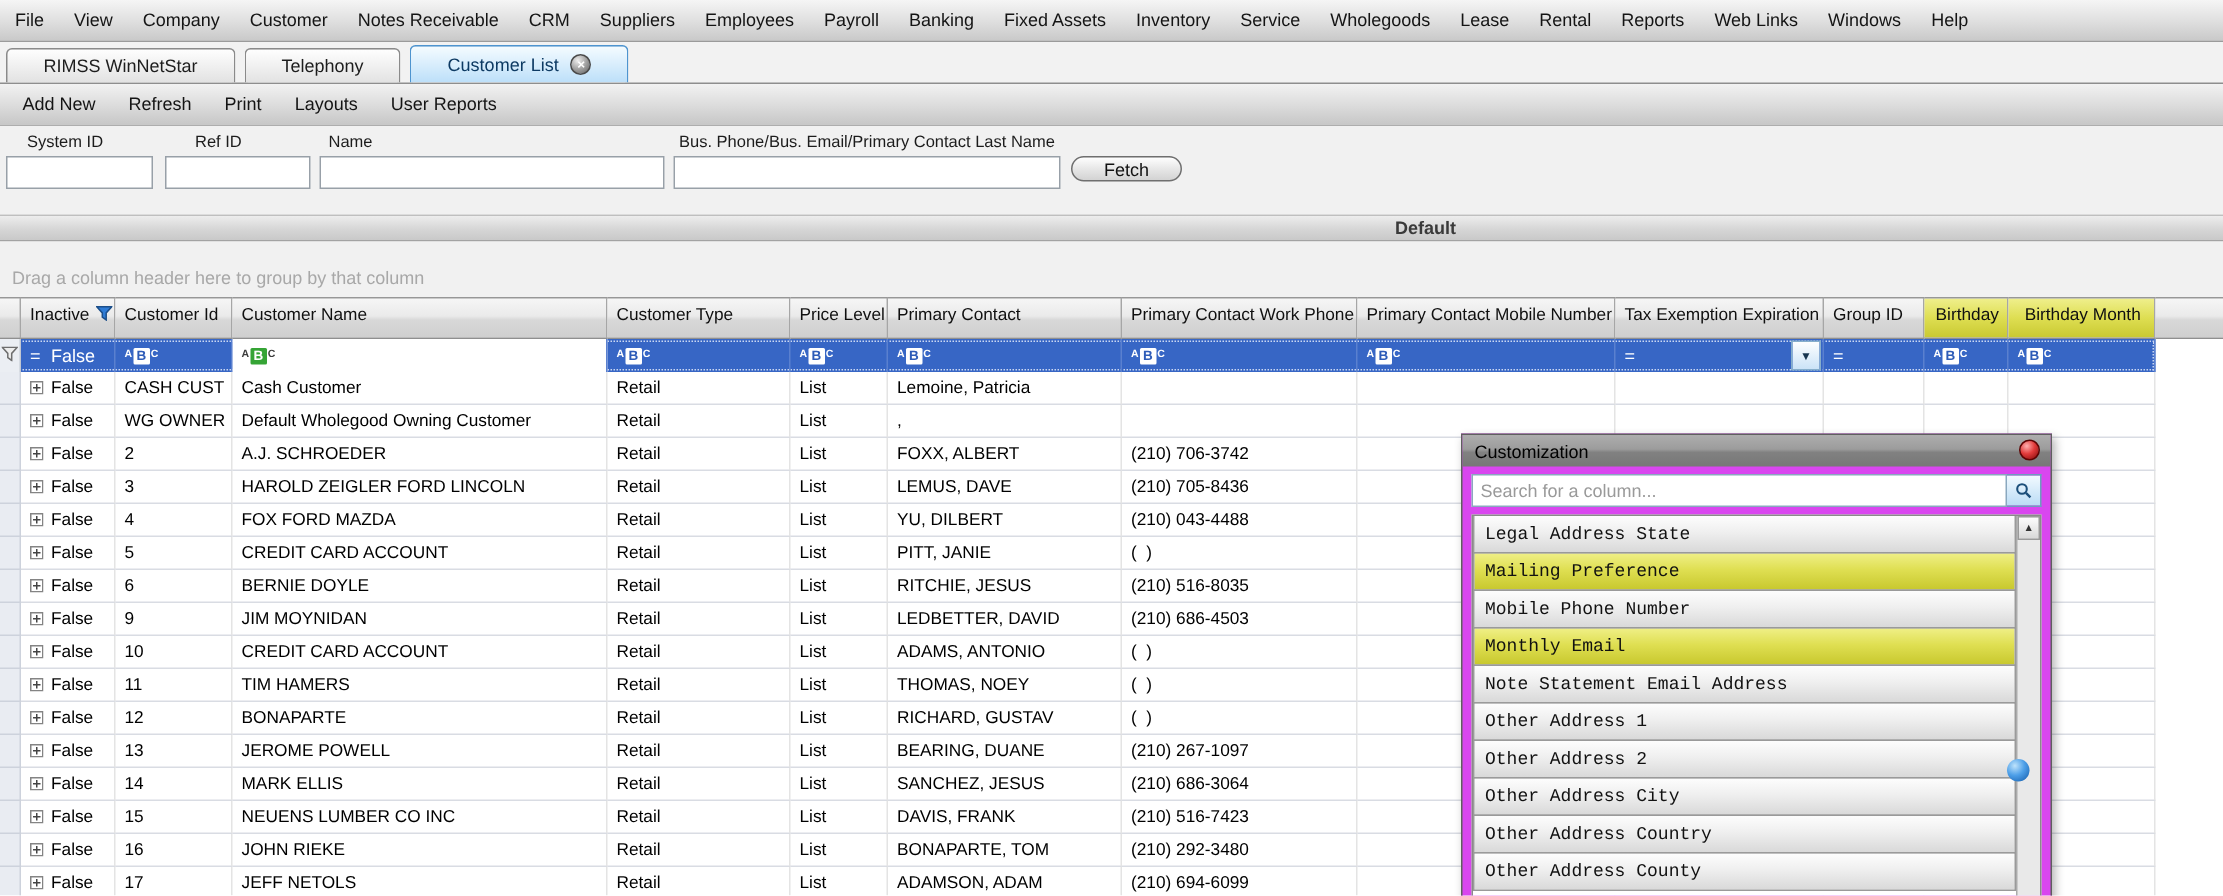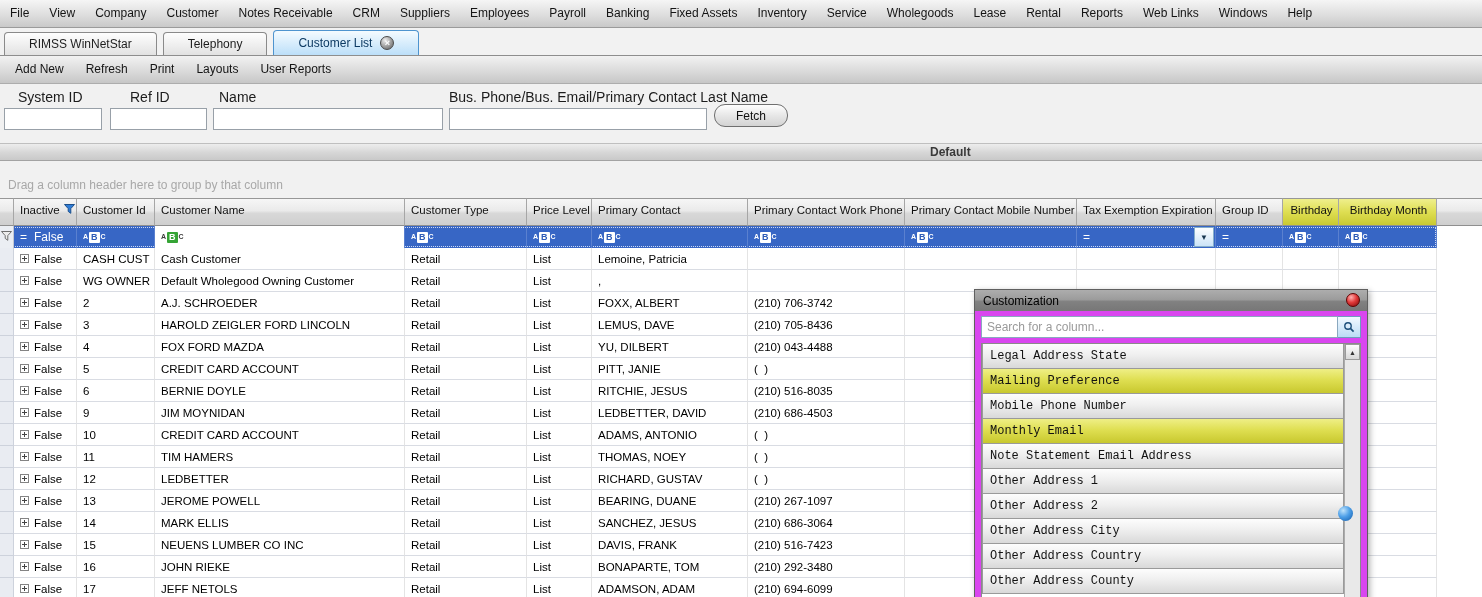--- a/index.html
+++ b/index.html
@@ -25,28 +25,28 @@
 
   
   .toolbar{position:absolute;left:0;top:56px;width:1482px;height:28px;
     background:linear-gradient(#F2F2F2,#DBDBDB 55%,#C7C7C7);border-bottom:1px solid #ADADAD;
     display:flex;align-items:center;padding-left:4px;}
   .tool-item{padding:0 11px;font-size:12px;color:#141414;line-height:27px;}
 
   
   .searcharea{position:absolute;left:0;top:84px;width:1482px;height:59px;background:#F1F1F1;}
   .sfield{position:absolute;top:5px;}
-  .sfield label{display:block;font-size:14px;color:#1c1c1c;margin-bottom:3px;white-space:nowrap;}
+  .sfield label{display:block;font-size:11px;color:#1c1c1c;margin-bottom:3px;white-space:nowrap;}
   .sfield input{height:22px;width:100%;border:1px solid #98A0A8;background:#fff;
     font-family:inherit;font-size:12px;padding:0 4px;color:#222;}
   .sf0{left:4px;width:98px}  .sf0 label{margin-left:14px}
   .sf1{left:110px;width:97px}.sf1 label{margin-left:20px}
   .sf2{left:213px;width:230px}.sf2 label{margin-left:6px}
   .sf3{left:449px;width:258px}.sf3 label{text-align:center}
-  .fetch{position:absolute;left:714px;top:20px;width:74px;height:23px;border:1px solid #6F6F6F;
+  .fetch{position:absolute;left:714px;top:20px;width:74px;height:17px;border:1px solid #6F6F6F;
     border-radius:11px;background:linear-gradient(#FEFEFE,#E7E7E7 50%,#D3D3D3);
     font-size:12px;color:#111;display:flex;align-items:center;justify-content:center;cursor:default;}
 
   
   .defaultbar{position:absolute;left:0;top:143px;width:1482px;height:18px;
     background:linear-gradient(#EDEDED,#D6D6D6 55%,#C9C9C9);
     border-top:1px solid #BFBFBF;border-bottom:1px solid #A3A3A3;}
   .defaultbar span{position:absolute;left:930px;top:1px;font-size:12px;font-weight:bold;color:#3A3A3A;}
 
   
@@ -780,21 +780,21 @@
               <line x1="2" y1="4.5" x2="7" y2="4.5" stroke="#444"></line>
               <line x1="4.5" y1="2" x2="4.5" y2="7" stroke="#444"></line>
             </svg>
           </span>
           <span>False</span>
         </div>
         <div class="gcell c1">
           <span>12</span>
         </div>
         <div class="gcell c2">
-          <span>LEDBETTER</span>
+          <span>BONAPARTE</span>
         </div>
         <div class="gcell c3">
           <span>Retail</span>
         </div>
         <div class="gcell c4">
           <span>List</span>
         </div>
         <div class="gcell c5">
           <span>RICHARD, GUSTAV</span>
         </div>

